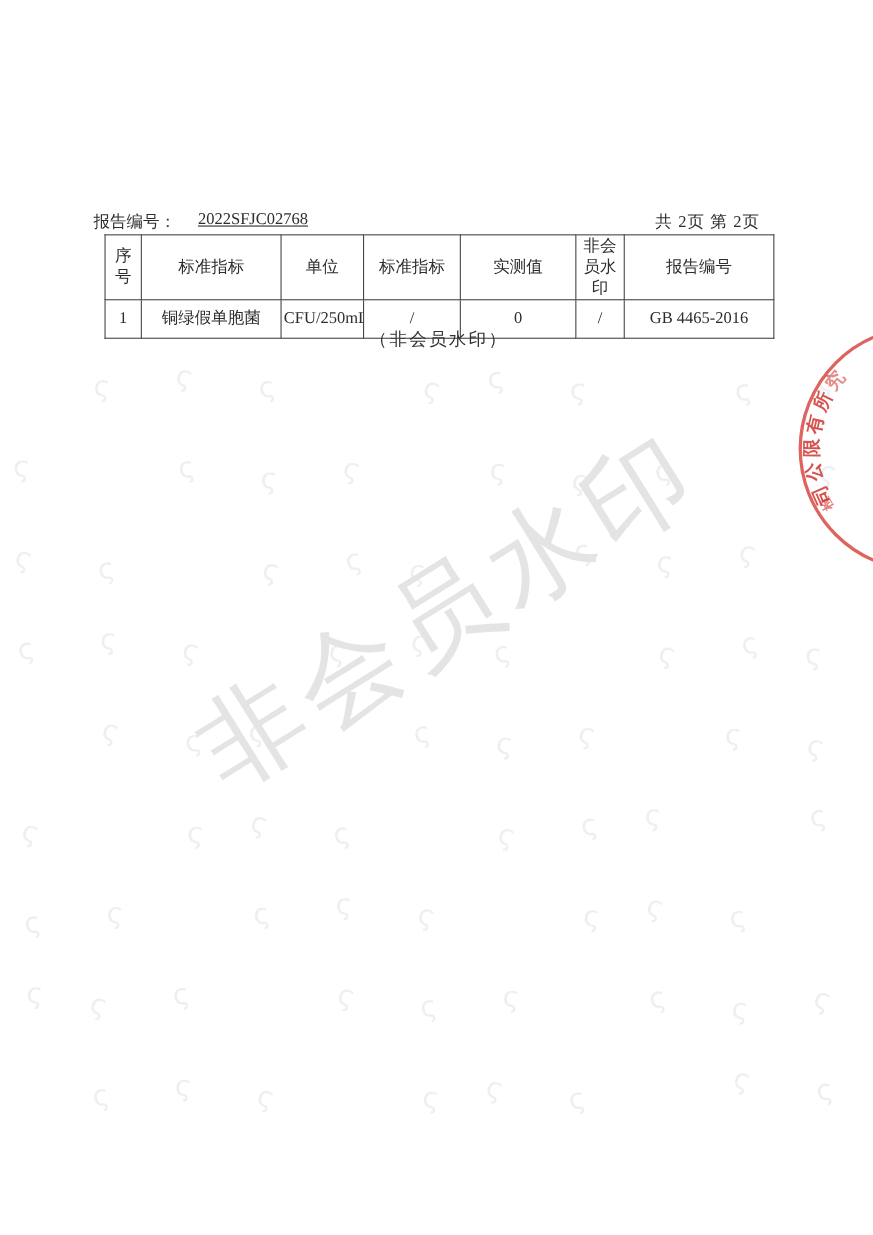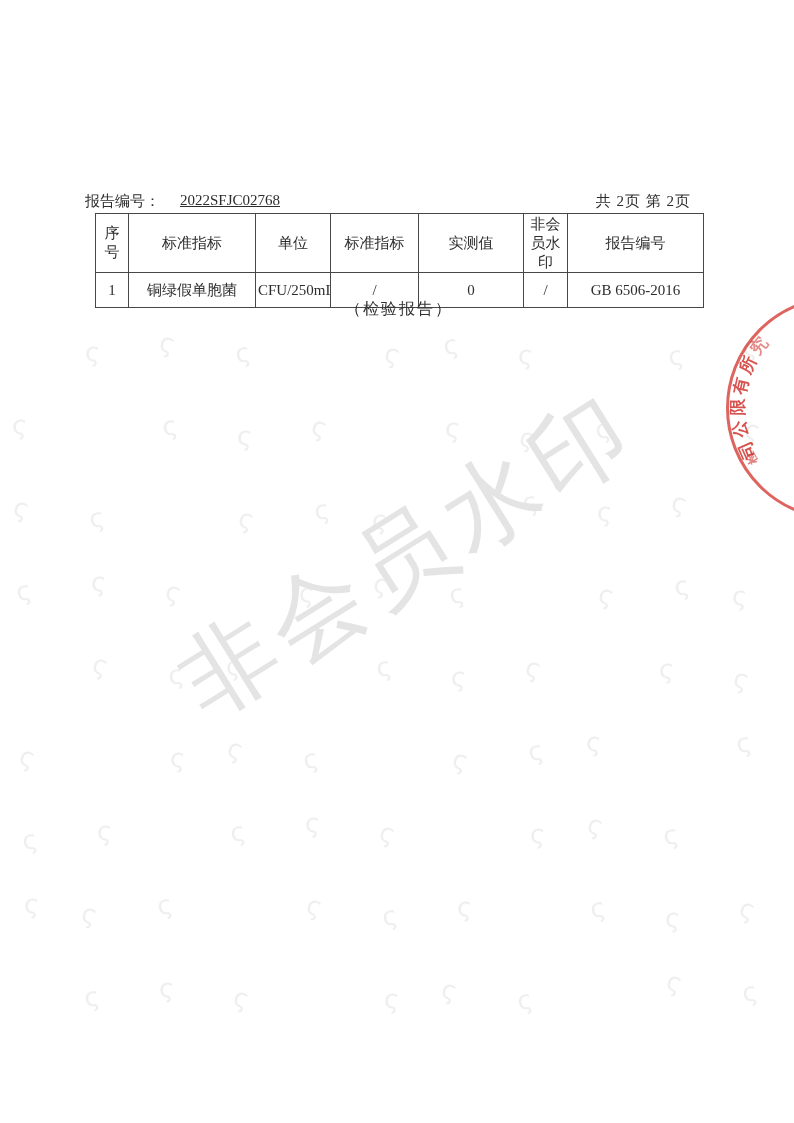--- a/index.html
+++ b/index.html
@@ -212,26 +212,26 @@
         <th>非会员水印</th>
         <th>报告编号</th>
       </tr>
       <tr class="data">
         <td>1</td>
         <td>铜绿假单胞菌</td>
         <td>CFU/250mL</td>
         <td>/</td>
         <td>0</td>
         <td>/</td>
-        <td>GB 6506-2016</td>
+        <td>GB 4465-2016</td>
       </tr>
     </tbody>
   </table>
 
-  <div class="blank-note">（检验报告）</div>
+  <div class="blank-note">（非会员水印）</div>
 
   <div class="seal">
     <span class="seal-ring"></span>
     <span class="seal-ch s0">究</span>
     <span class="seal-ch s1">所</span>
     <span class="seal-ch s2">有</span>
     <span class="seal-ch s3">限</span>
     <span class="seal-ch s4">公</span>
     <span class="seal-ch s5">司</span>
     <span class="seal-ch s6">检</span>

